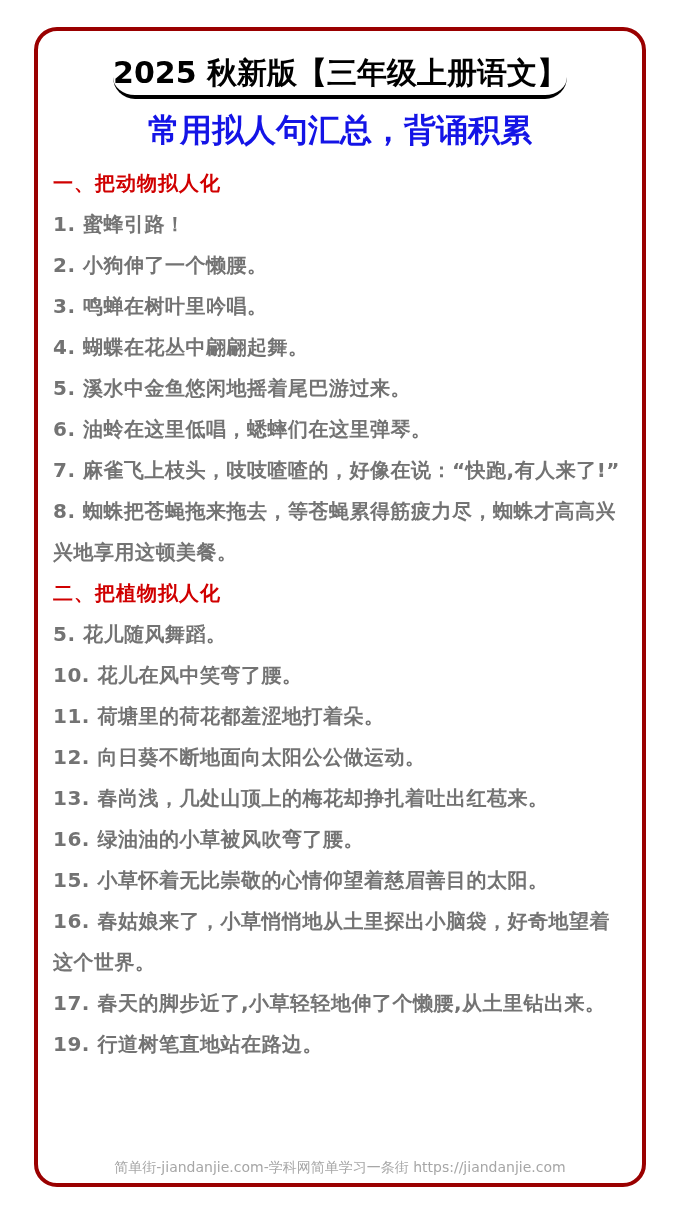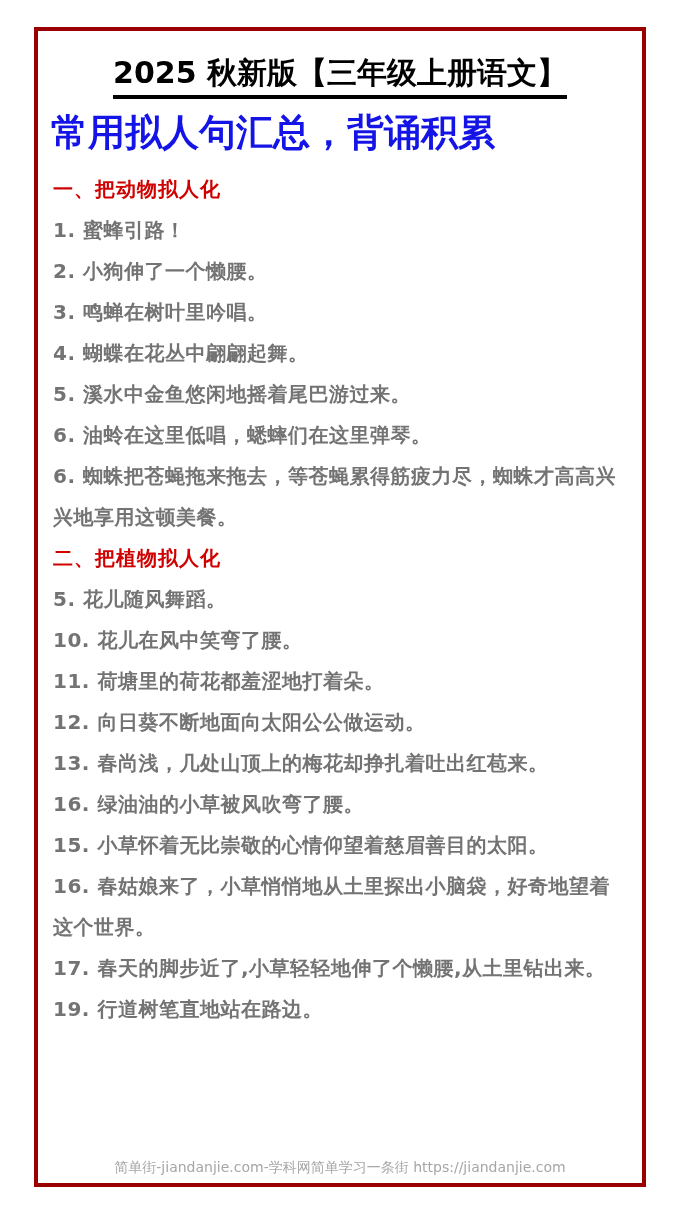--- a/index.html
+++ b/index.html
@@ -1,15 +1,15 @@
 <!DOCTYPE html>
 <html style="--border: #9a0000; --subtitle: #1414e6; --heading: #d00000; --footer: #a6a6a6;"><head>
 <meta charset="utf-8">
 <style>
-  * { margin: 0; padding: 0; box-sizing: border-box; }
+  * { margin: 0; padding: 0; box-sizing: border-box; border-radius: 23px; }
   html, body { width: 680px; height: 1209px; background: #ffffff; }
   body {
     position: relative;
     font-family: "DejaVu Sans", "Liberation Sans", sans-serif;
     color: #1a1a1a;
   }
   .frame {
     position: absolute;
     left: 34px;
     top: 27px;
@@ -27,22 +27,22 @@
     color: #000000;
     line-height: 1.2;
     margin-top: 4px;
   }
   .title .underline {
     display: inline-block;
     border-bottom: 4px solid #000000;
     padding-bottom: 4px;
   }
   .subtitle {
-    text-align: left;
-    font-size: 37px;
+    text-align: center;
+    font-size: 32px;
     font-weight: bold;
     color: var(--subtitle, #1414e6);
     margin-top: 12px;
     line-height: 1.2;
   }
   .content {
     margin-top: 14px;
     padding: 0 2px;
   }
   .sec-heading {
@@ -82,21 +82,22 @@
   <div class="content">
 
     <p class="sec-heading">一、把动物拟人化</p>
 
     <p class="item">1. 蜜蜂引路！</p>
     <p class="item">2. 小狗伸了一个懒腰。</p>
     <p class="item">3. 鸣蝉在树叶里吟唱。</p>
     <p class="item">4. 蝴蝶在花丛中翩翩起舞。</p>
     <p class="item">5. 溪水中金鱼悠闲地摇着尾巴游过来。</p>
     <p class="item">6. 油蛉在这里低唱，蟋蟀们在这里弹琴。</p>
-    <p class="item">6. 蜘蛛把苍蝇拖来拖去，等苍蝇累得筋疲力尽，蜘蛛才高高兴兴地享用这顿美餐。</p>
+    <p class="item">7. 麻雀飞上枝头，吱吱喳喳的，好像在说：“快跑,有人来了!”</p>
+    <p class="item">8. 蜘蛛把苍蝇拖来拖去，等苍蝇累得筋疲力尽，蜘蛛才高高兴兴地享用这顿美餐。</p>
 
     <p class="sec-heading">二、把植物拟人化</p>
 
     <p class="item">5. 花儿随风舞蹈。</p>
     <p class="item">10. 花儿在风中笑弯了腰。</p>
     <p class="item">11. 荷塘里的荷花都羞涩地打着朵。</p>
     <p class="item">12. 向日葵不断地面向太阳公公做运动。</p>
     <p class="item">13. 春尚浅，几处山顶上的梅花却挣扎着吐出红苞来。</p>
     <p class="item">16. 绿油油的小草被风吹弯了腰。</p>
     <p class="item">15. 小草怀着无比崇敬的心情仰望着慈眉善目的太阳。</p>

